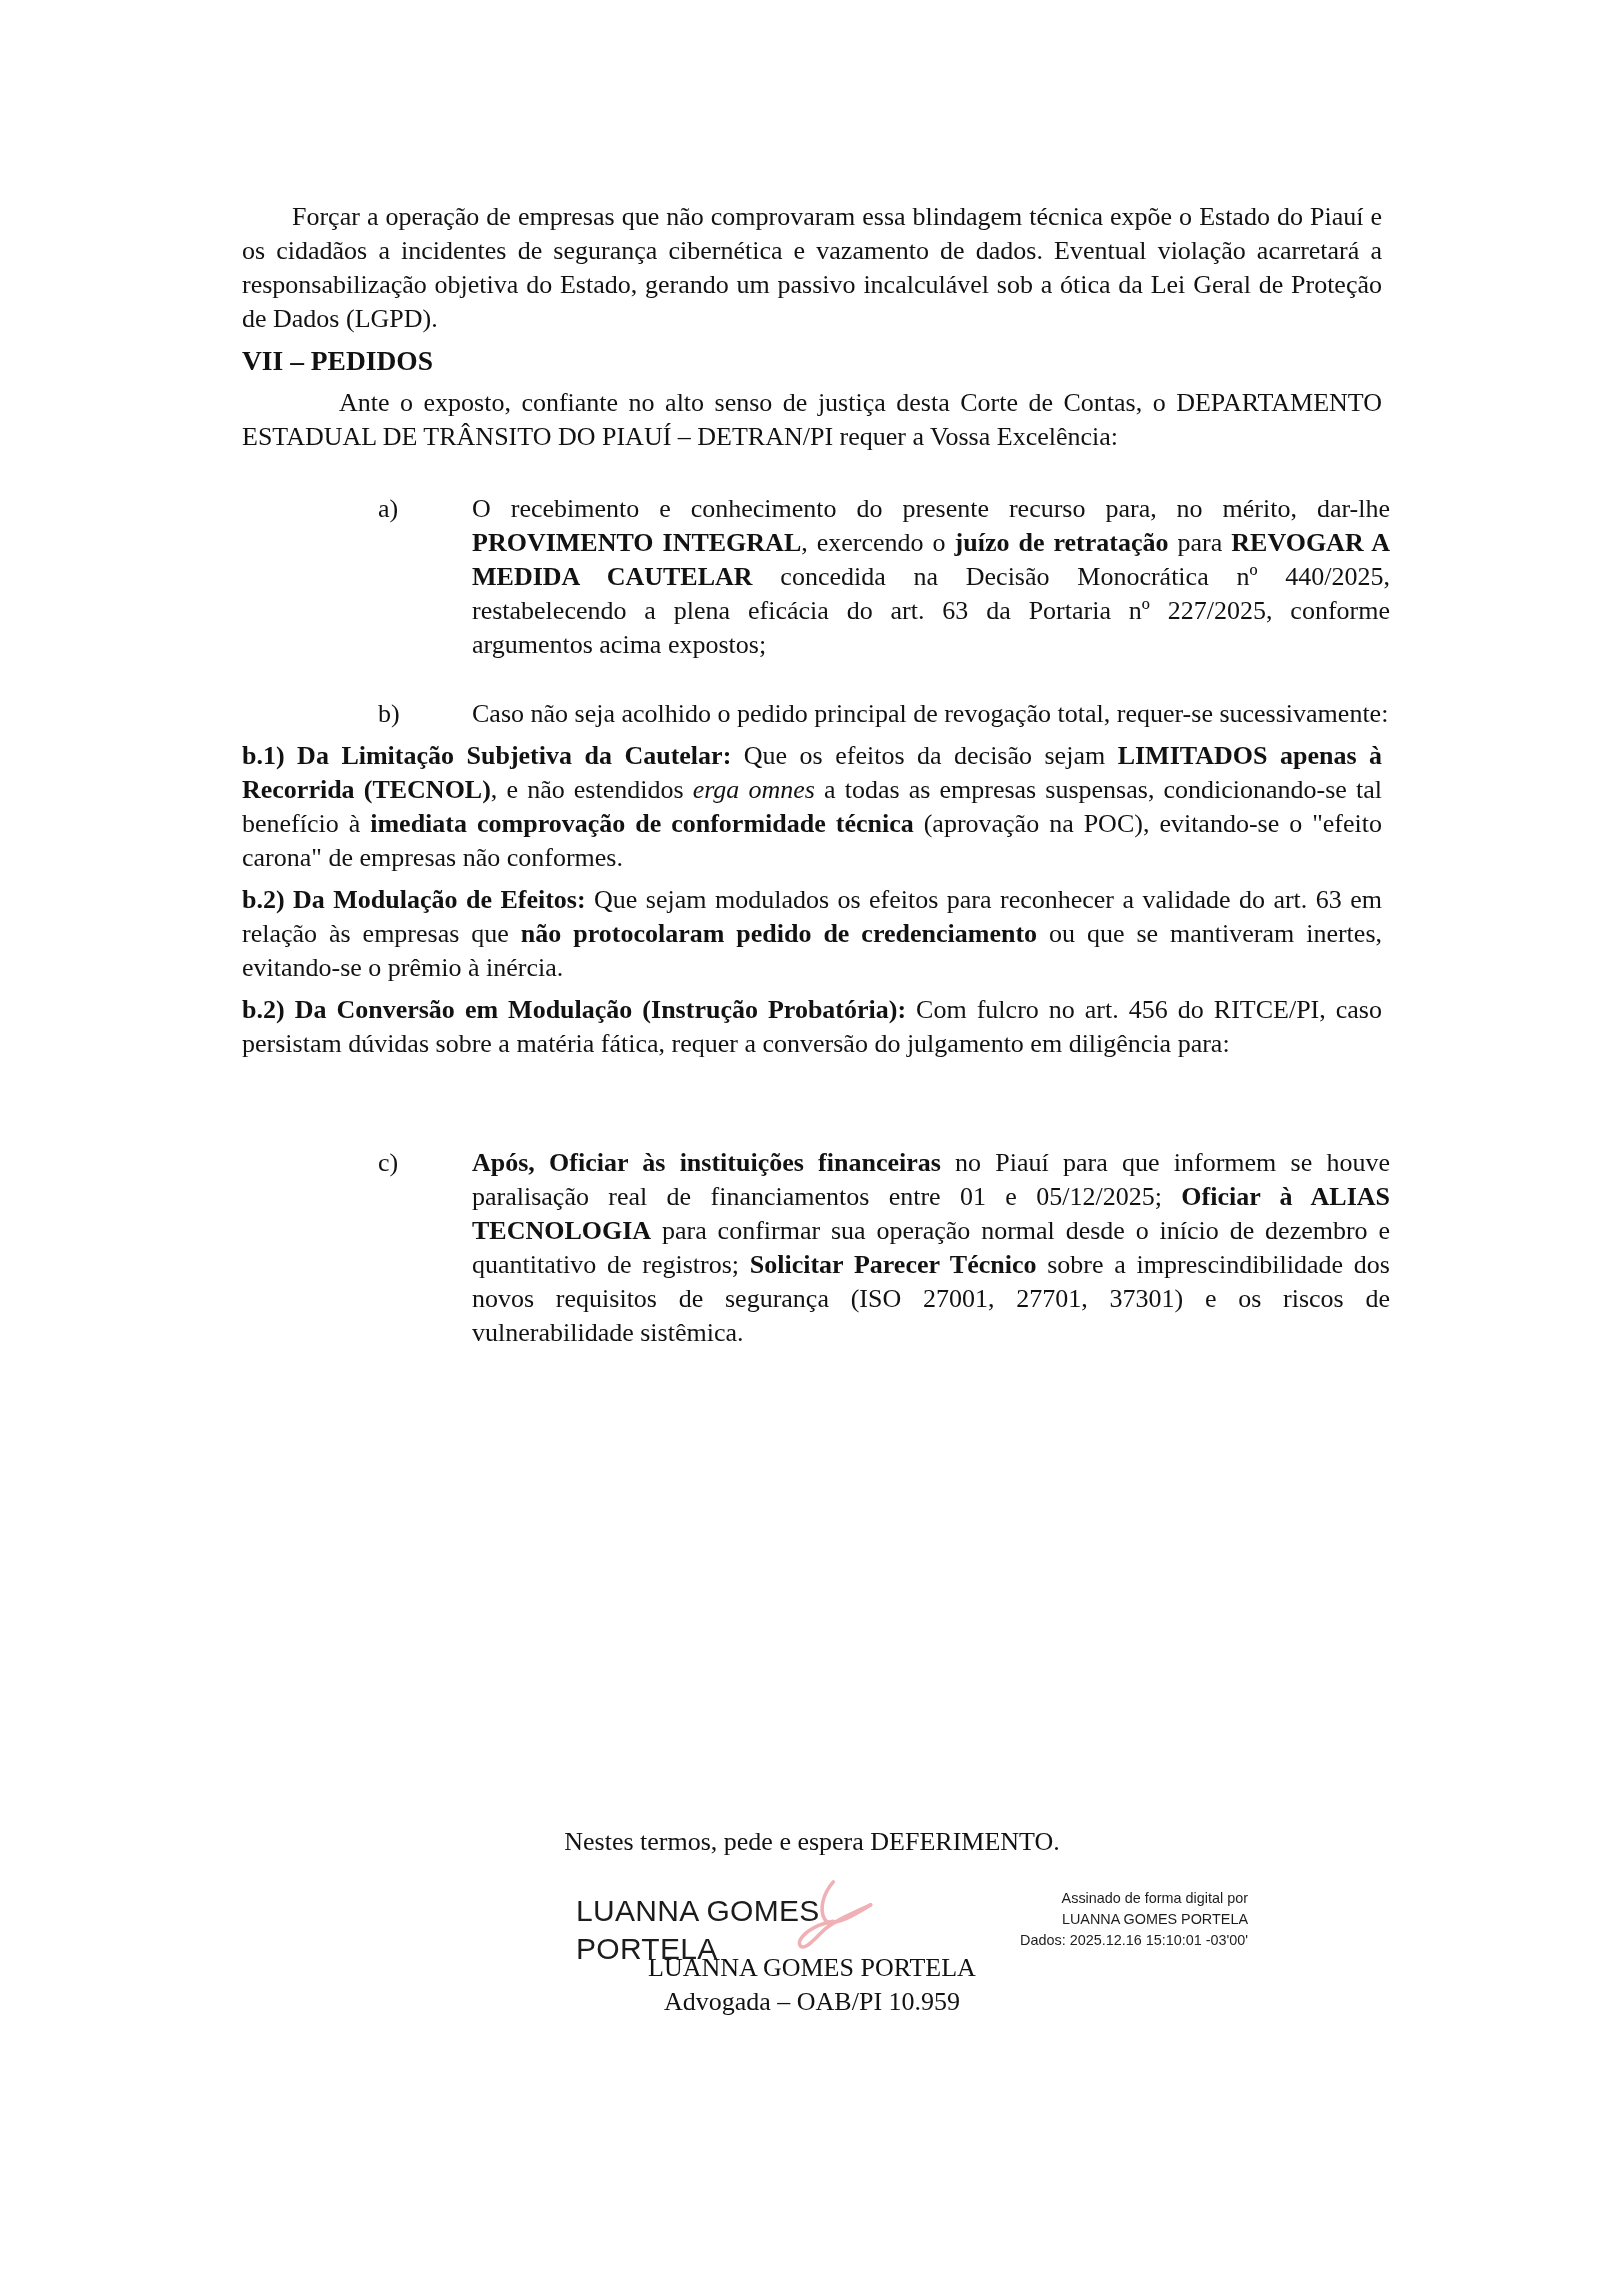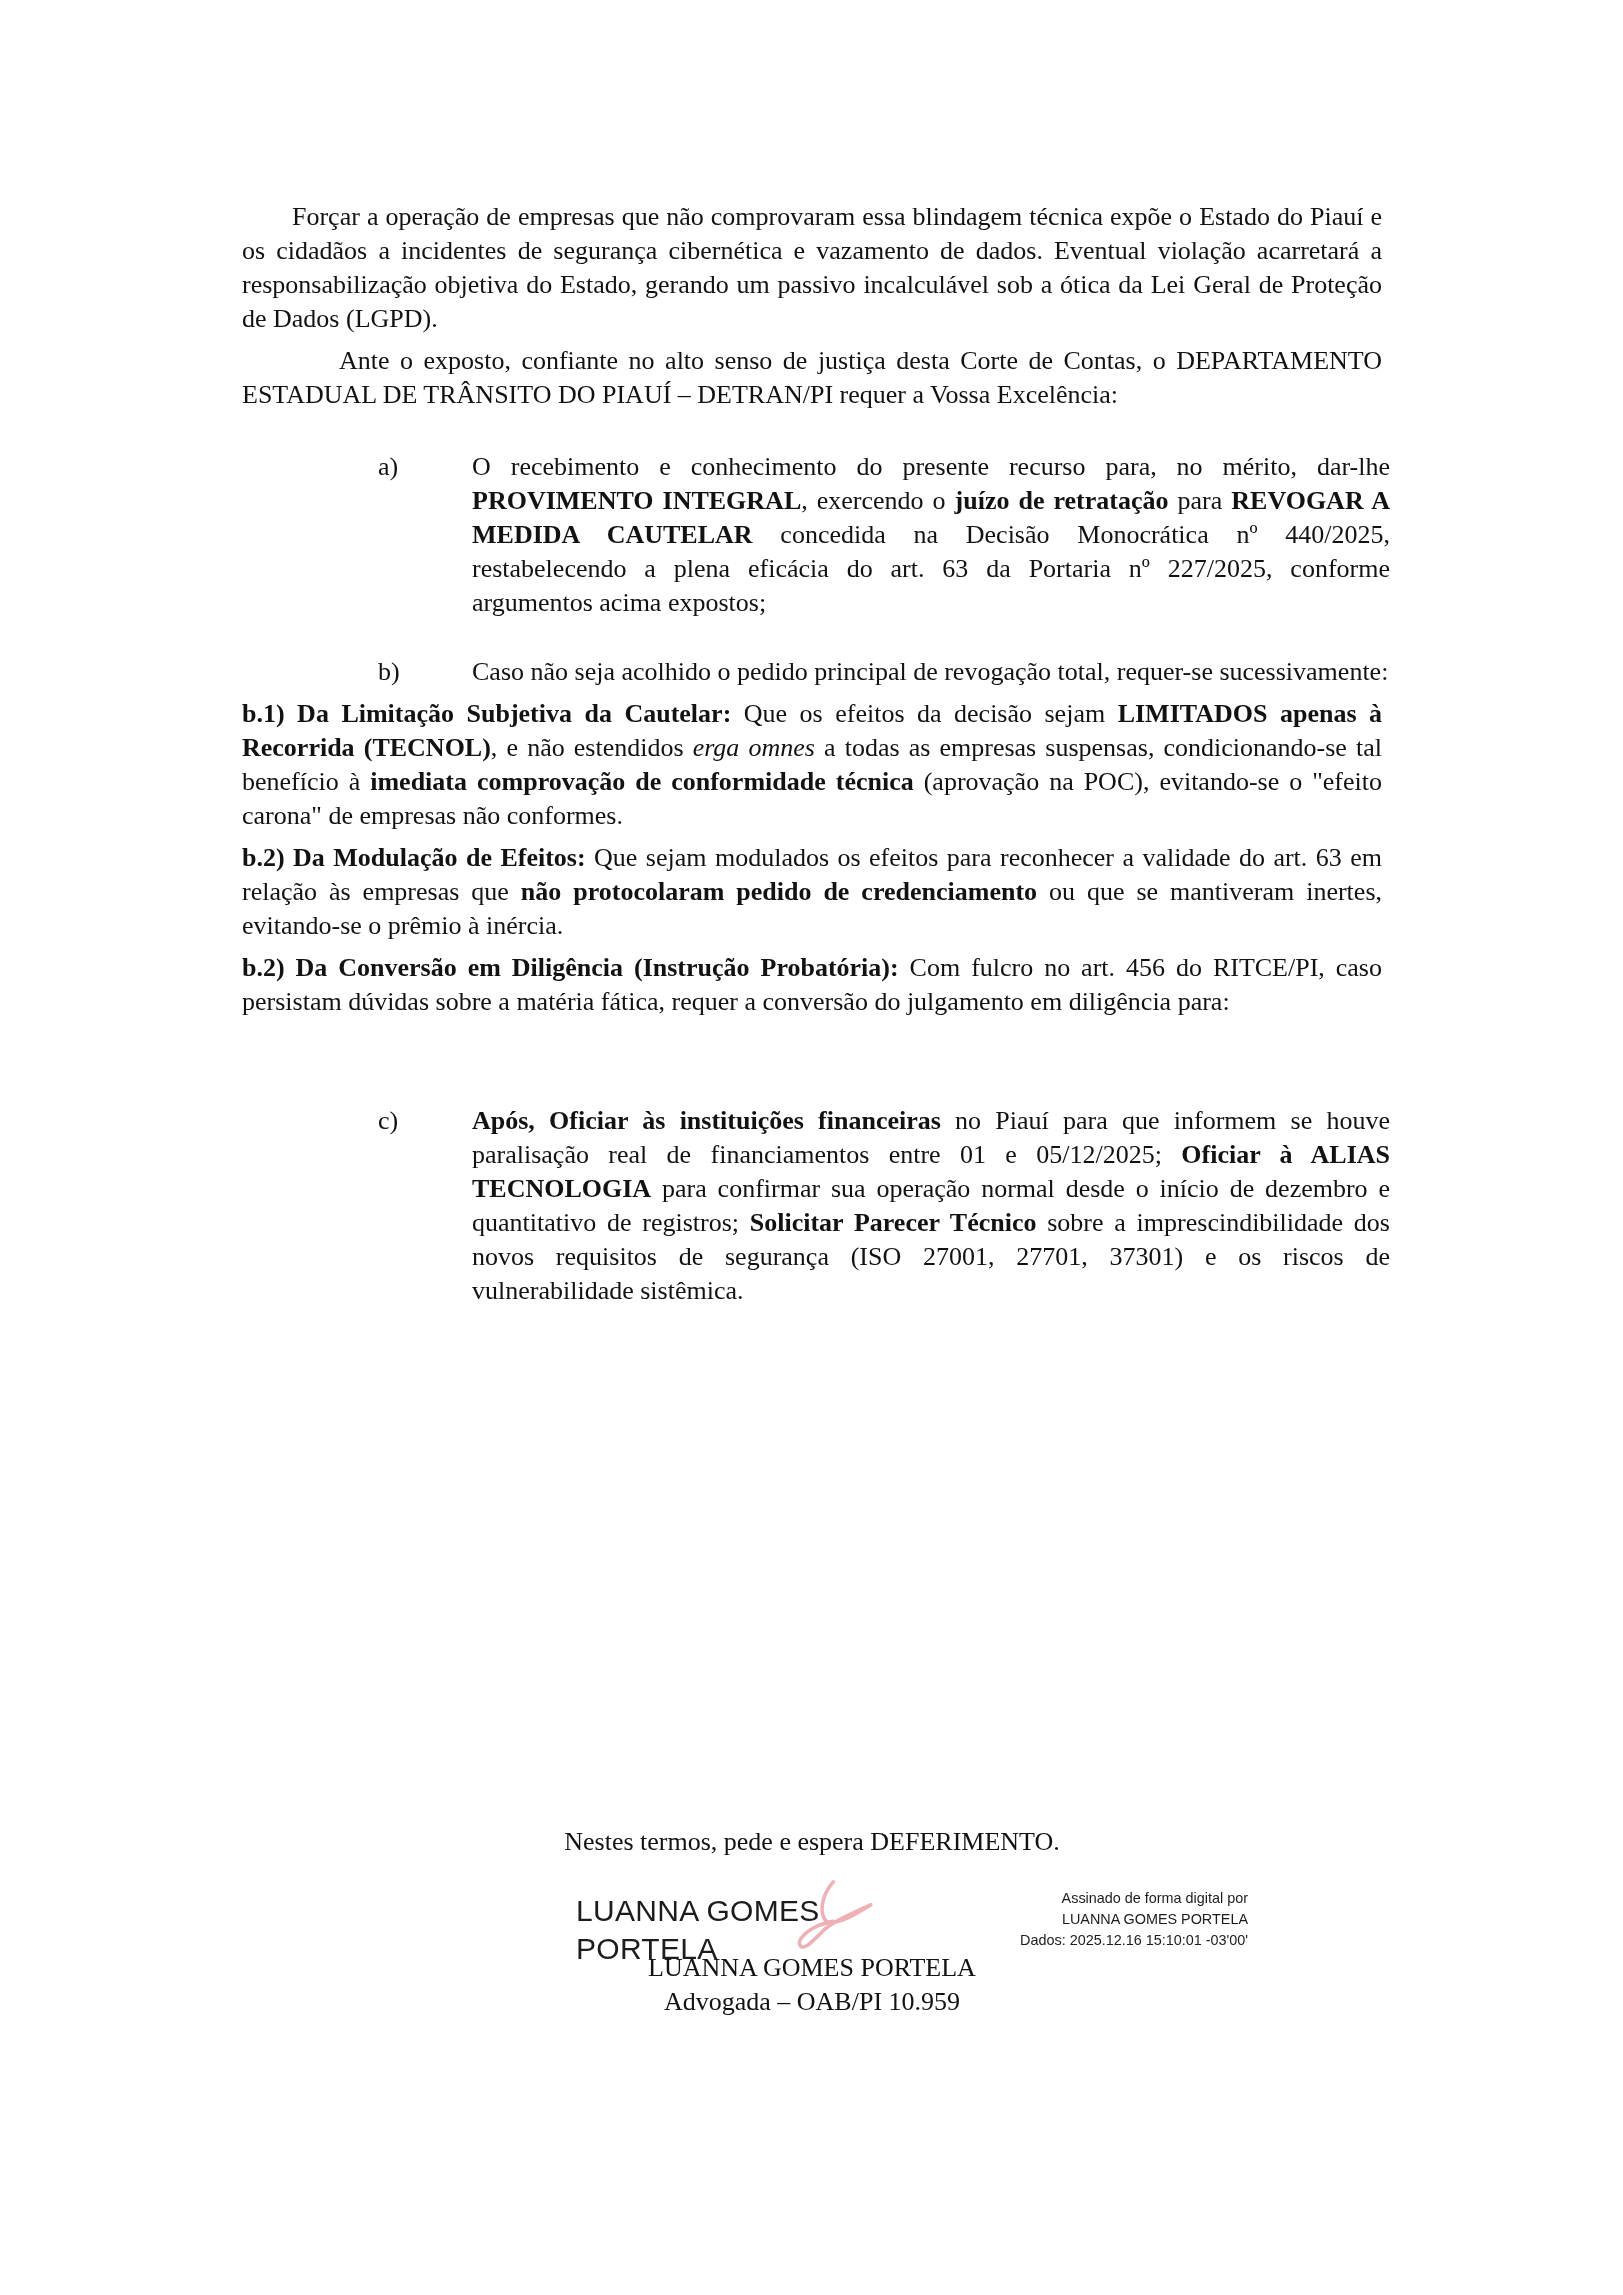--- a/index.html
+++ b/index.html
@@ -116,38 +116,39 @@
 </style>
 </head>
 <body>
 
 <div class="page">
 
   <div class="flow">
 
     <p class="p-intro"><span>Forçar a operação de empresas que não comprovaram essa blindagem técnica expõe o Estado do Piauí e os cidadãos a incidentes de segurança cibernética e vazamento de dados. Eventual violação acarretará a responsabilização objetiva do Estado, gerando um passivo incalculável sob a ótica da Lei Geral de Proteção de Dados (LGPD).</span></p>
 
+    <p class="h-section">VII – PEDIDOS</p>
 
     <p class="p-ante"><span>Ante o exposto, confiante no alto senso de justiça desta Corte de Contas, o DEPARTAMENTO ESTADUAL DE TRÂNSITO DO PIAUÍ – DETRAN/PI requer a Vossa Excelência:</span></p>
 
     <div class="list-item li-a">
       <span class="marker">a)</span>
       <div class="content"><span>O recebimento e conhecimento do presente recurso para, no mérito, dar-lhe </span><span class="b">PROVIMENTO INTEGRAL</span><span>, exercendo o </span><span class="b">juízo de retratação</span><span> para </span><span class="b">REVOGAR A MEDIDA CAUTELAR</span><span> concedida na Decisão Monocrática nº 440/2025, restabelecendo a plena eficácia do art. 63 da Portaria nº 227/2025, conforme argumentos acima expostos;</span></div>
     </div>
 
     <div class="list-item li-b">
       <span class="marker">b)</span>
       <div class="content"><span>Caso não seja acolhido o pedido principal de revogação total, requer-se sucessivamente:</span></div>
     </div>
 
     <p class="sub-item sub-b1"><span class="b">b.1) Da Limitação Subjetiva da Cautelar:</span><span> Que os efeitos da decisão sejam </span><span class="b">LIMITADOS apenas à Recorrida (TECNOL)</span><span>, e não estendidos </span><span class="i">erga omnes</span><span> a todas as empresas suspensas, condicionando-se tal benefício à </span><span class="b">imediata comprovação de conformidade técnica</span><span> (aprovação na POC), evitando-se o "efeito carona" de empresas não conformes.</span></p>
 
     <p class="sub-item sub-b2m"><span class="b">b.2) Da Modulação de Efeitos:</span><span> Que sejam modulados os efeitos para reconhecer a validade do art. 63 em relação às empresas que </span><span class="b">não protocolaram pedido de credenciamento</span><span> ou que se mantiveram inertes, evitando-se o prêmio à inércia.</span></p>
 
-    <p class="sub-item sub-b2c"><span class="b">b.2) Da Conversão em Diligência (Instrução Probatória):</span><span> Com fulcro no art. 456 do RITCE/PI, caso persistam dúvidas sobre a matéria fática, requer a conversão do julgamento em diligência para:</span></p>
+    <p class="sub-item sub-b2c"><span class="b">b.2) Da Conversão em Modulação (Instrução Probatória):</span><span> Com fulcro no art. 456 do RITCE/PI, caso persistam dúvidas sobre a matéria fática, requer a conversão do julgamento em diligência para:</span></p>
 
     <div class="list-item li-c">
       <span class="marker">c)</span>
       <div class="content"><span class="b">Após, Oficiar às instituições financeiras</span><span> no Piauí para que informem se houve paralisação real de financiamentos entre 01 e 05/12/2025; </span><span class="b">Oficiar à ALIAS TECNOLOGIA</span><span> para confirmar sua operação normal desde o início de dezembro e quantitativo de registros; </span><span class="b">Solicitar Parecer Técnico</span><span> sobre a imprescindibilidade dos novos requisitos de segurança (ISO 27001, 27701, 37301) e os riscos de vulnerabilidade sistêmica.</span></div>
     </div>
 
   </div>
 
   <p class="closing-line closing-plea">Nestes termos, pede e espera DEFERIMENTO.</p>
 

